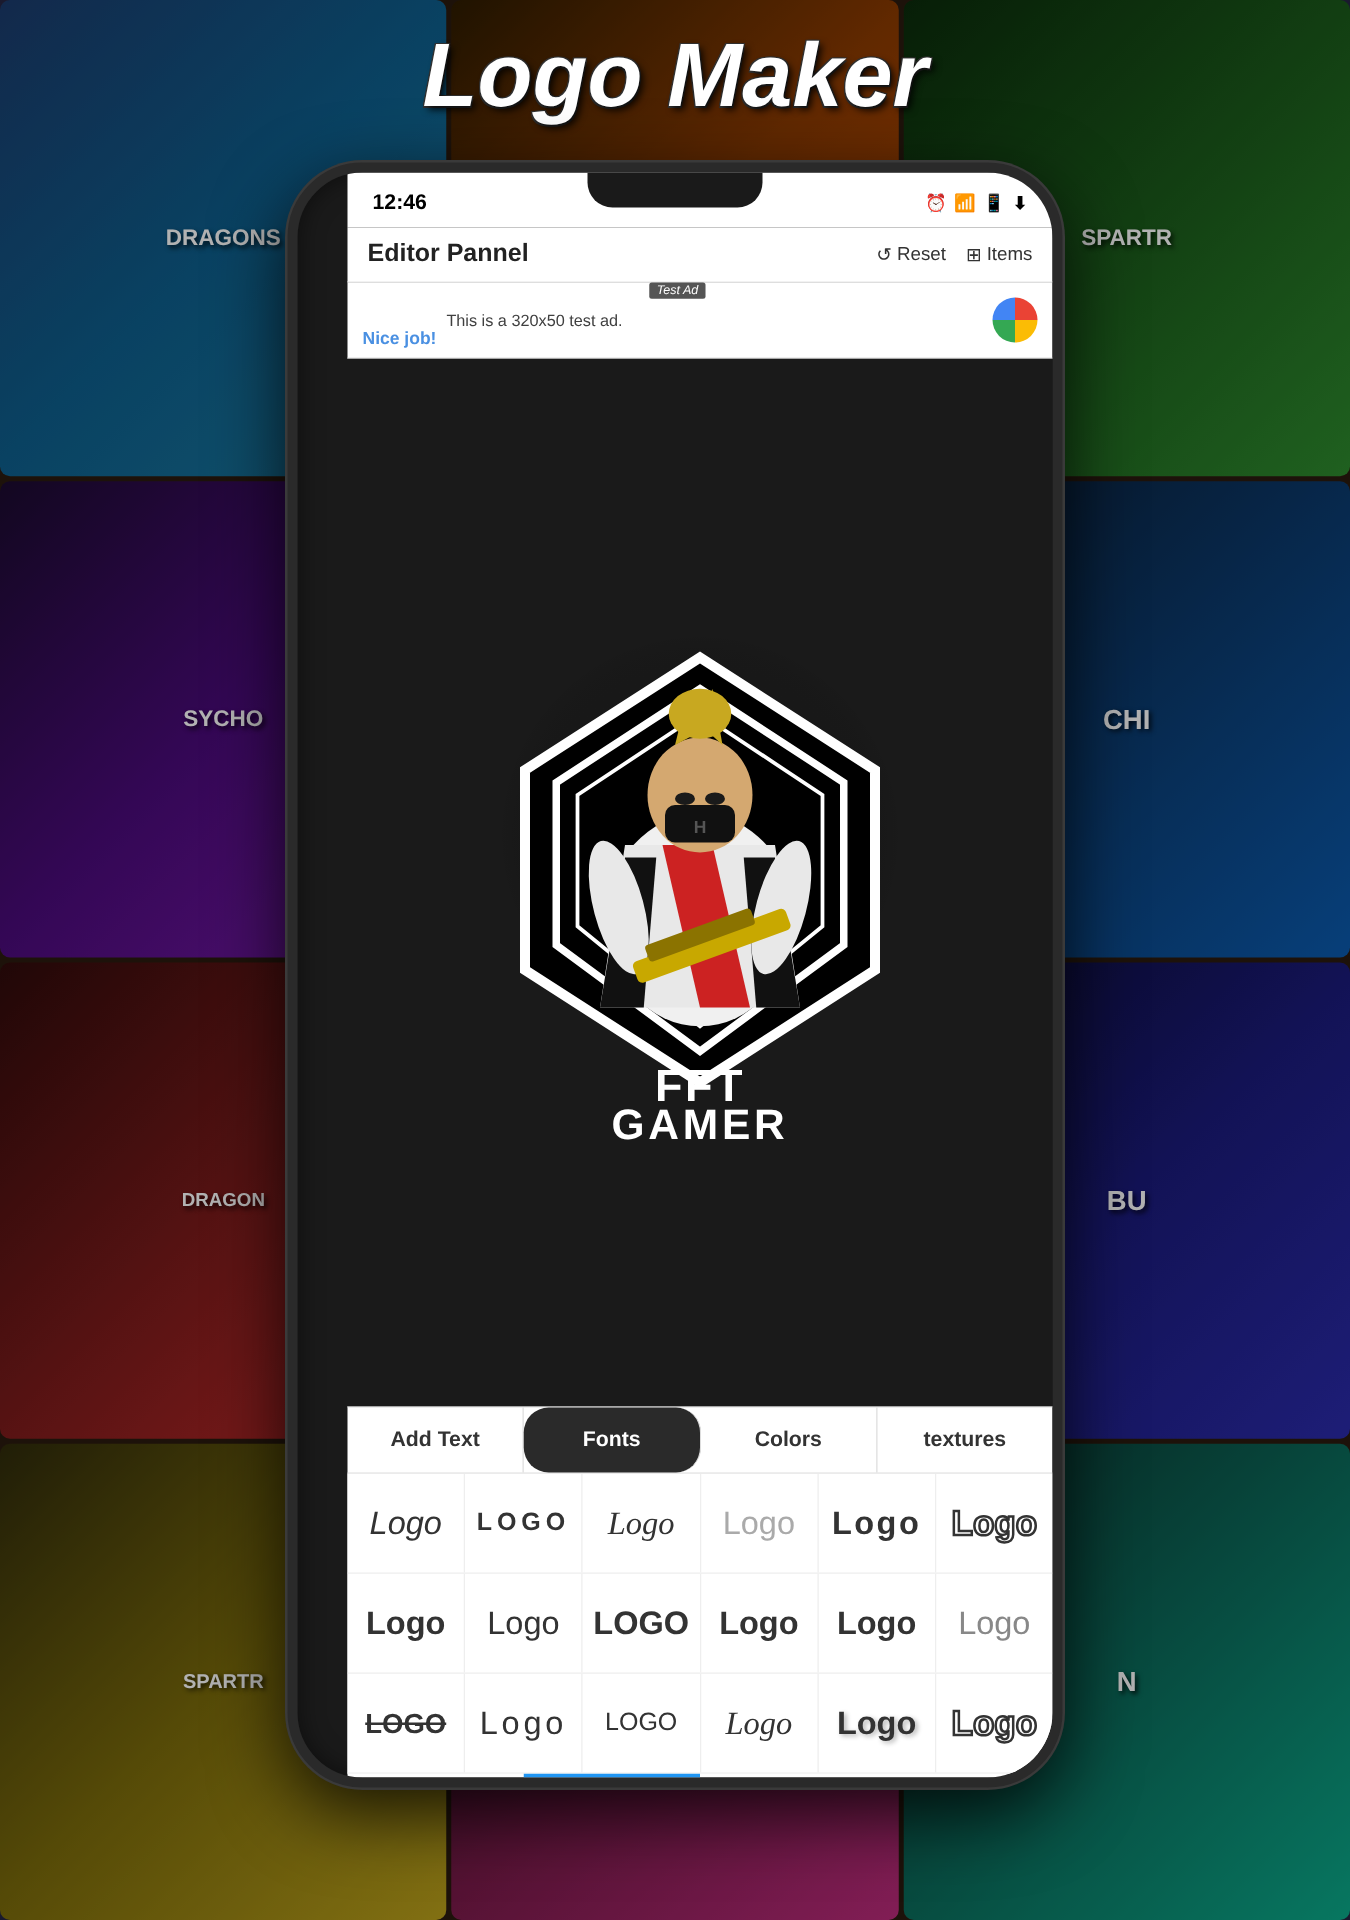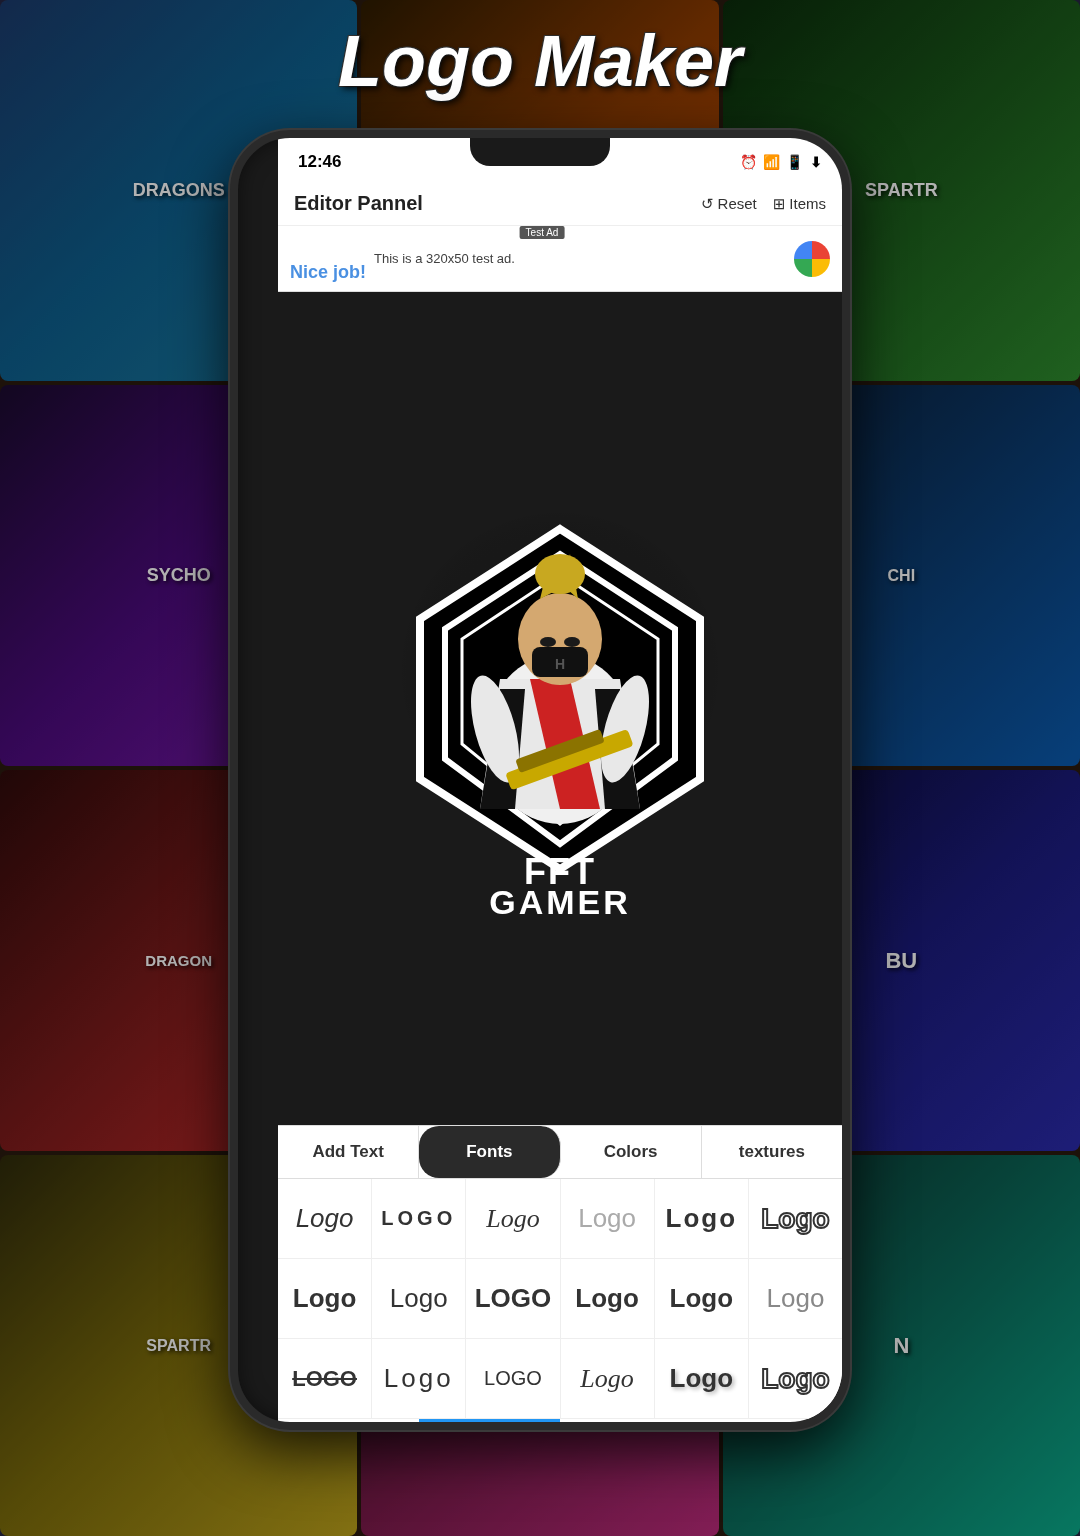--- a/index.html
+++ b/index.html
@@ -168,39 +168,40 @@
       align-items: center;
       justify-content: space-between;
       border-bottom: 1px solid #ddd;
       font-size: 13px;
       min-height: 60px;
     }
 
     .ad-nice-job {
       color: #4a90e2;
       font-weight: 600;
-      font-size: 18px;
+      font-size: 14px;
       margin-top: 28px;
     }
 
     .ad-text {
       color: #404040;
       font-size: 13px;
     }
 
     .ad-label {
       position: absolute;
       top: -8px;
       left: 50%;
       transform: translateX(-50%);
       background: #555;
       color: white;
       font-size: 10px;
       padding: 1px 6px;
       border-radius: 2px;
+      font-style: italic;
     }
 
     .ad-banner-inner {
       position: relative;
       flex: 1;
       display: flex;
       align-items: center;
       gap: 8px;
     }
 
@@ -332,21 +333,21 @@
       <span style="font-size:22px">ROB</span>
     </div>
   <div class="bg-tile bg-tile-3">
       <span style="font-size:18px">SPARTR</span>
     </div>
   <div class="bg-tile bg-tile-4">
       <span style="font-size:18px">SYCHO</span>
     </div>
   <div class="bg-tile bg-tile-5"></div>
   <div class="bg-tile bg-tile-6">
-      <span style="font-size:16px">CHI</span>
+      <span style="font-size:22px">CHI</span>
     </div>
   <div class="bg-tile bg-tile-7">
       <span style="font-size:15px">DRAGON</span>
     </div>
   <div class="bg-tile bg-tile-8"></div>
   <div class="bg-tile bg-tile-9">
       <span style="font-size:22px">BU</span>
     </div>
   <div class="bg-tile bg-tile-10">
       <span style="font-size:16px">SPARTR</span>

